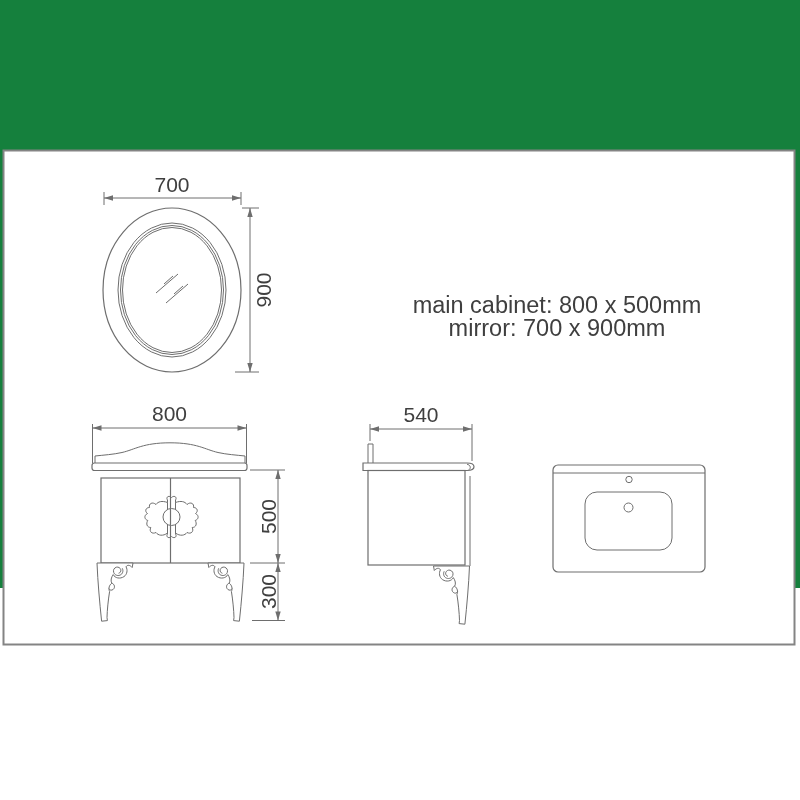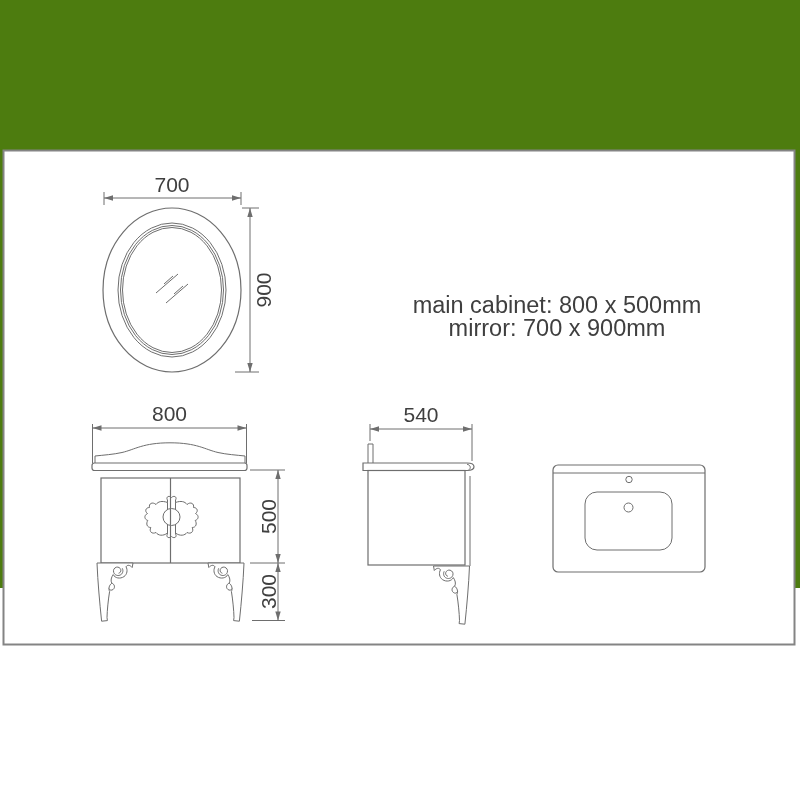--- a/index.html
+++ b/index.html
@@ -7,21 +7,21 @@
     padding: 0;
     width: 800px;
     height: 800px;
     background: #ffffff;
     font-family: "Liberation Sans", sans-serif;
   }
   .stage {
     position: relative;
     width: 800px;
     height: 588px;
-    background: #4d7c0f;
+    background: #15803d;
   }
   svg { display: block; }
   .ln  { stroke: #6e6e6e; stroke-width: 1; fill: none; }
   .ln2 { stroke: #6e6e6e; stroke-width: 1.2; fill: none; }
   .fillw { fill: #ffffff; }
   .dimln { stroke: #6e6e6e; stroke-width: 1; fill: none; }
   .arr { fill: #6e6e6e; stroke: none; }
   .dimtext {
     font-family: "Liberation Sans", sans-serif;
     font-size: 21px;

